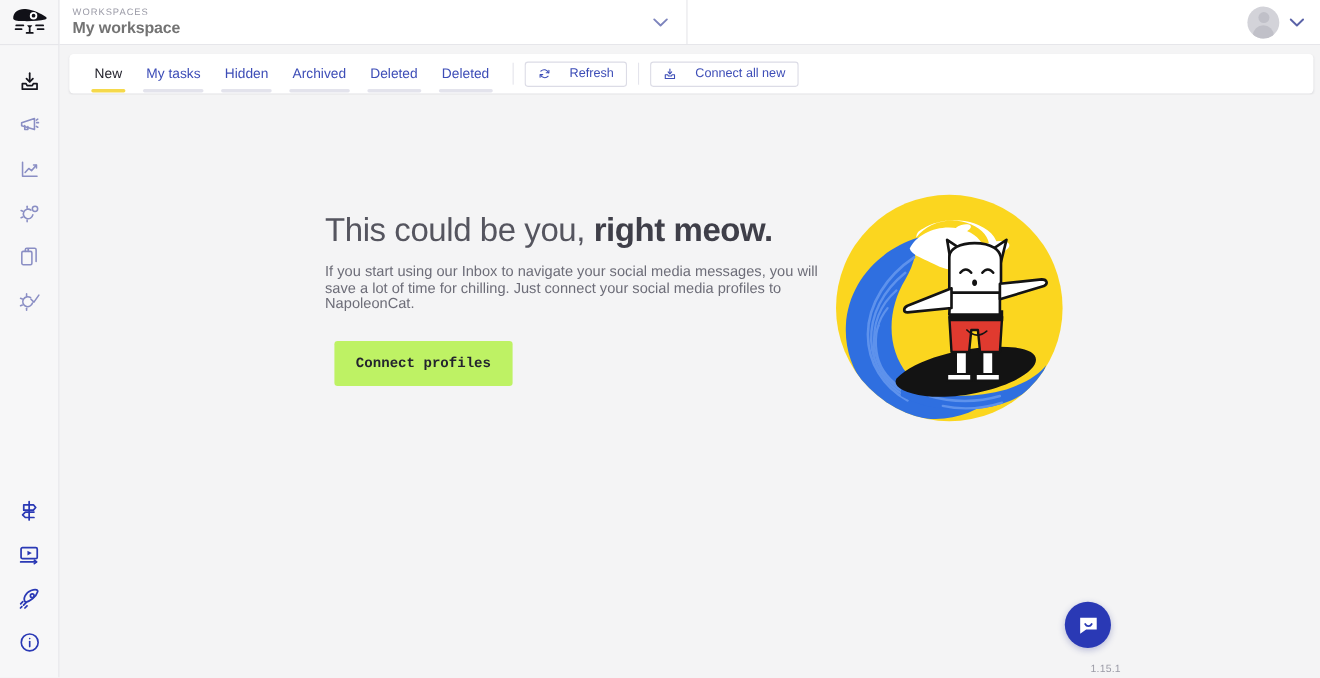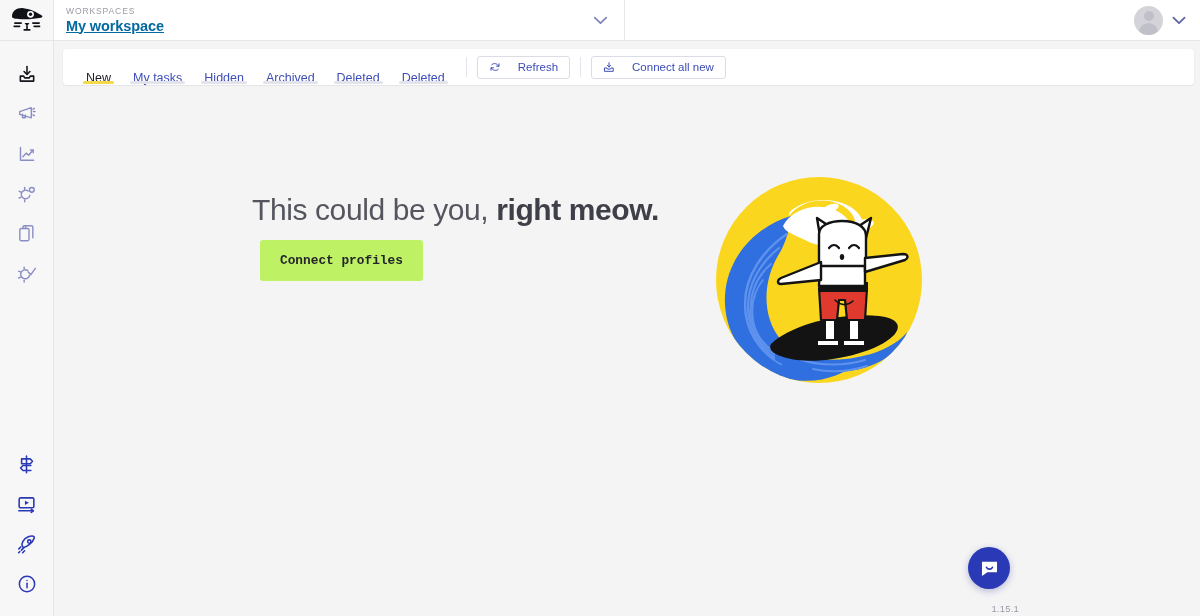--- a/index.html
+++ b/index.html
@@ -74,24 +74,23 @@
     font-size: 8.5px;
     letter-spacing: 0.9px;
     color: #9a9aa6;
     text-transform: uppercase;
     line-height: 11px;
     font-weight: 400;
   }
   .ws-name {
     font-size: 14.5px;
     font-weight: bold;
-    color: #0369a1;
+    color: #737373;
     line-height: 18px;
     letter-spacing: -0.1px;
-    text-decoration: underline;
   }
   .ws-chevron { padding-right: 16px; display: flex; align-items: center; }
 
   #topbar-right {
     flex: 1 1 auto;
     display: flex;
     align-items: center;
     justify-content: flex-end;
     padding-right: 14px;
   }
@@ -133,21 +132,21 @@
     border-radius: 4px;
     box-shadow: 0 1px 2px rgba(30,30,50,0.09);
     display: flex;
     align-items: center;
     padding: 0 12px;
   }
   .tabs { display: flex; align-items: stretch; height: 36px; }
   .tab {
     position: relative;
     display: flex;
-    align-items: flex-end;
+    align-items: center;
     padding: 0 11px;
     font-size: 12.5px;
     color: #3d4db7;
     cursor: pointer;
     white-space: nowrap;
   }
   .tab .tab-underline {
     position: absolute;
     left: 8px; right: 8px;
     bottom: 1px;
@@ -185,25 +184,25 @@
 
   
   #main {
     position: absolute;
     left: 54px; top: 86px;
     width: 1146px; height: 530px;
     background: #f4f4f5;
   }
   #empty-state {
     position: absolute;
-    left: 198px; top: 88px;
+    left: 208px; top: 88px;
     width: 740px;
     display: flex;
     align-items: flex-start;
-    justify-content: flex-start;
+    justify-content: center;
     gap: 6px;
   }
   .es-copy { width: 455px; padding-top: 18px; }
   .es-title {
     font-size: 30px;
     line-height: 36px;
     color: #55555f;
     font-weight: 300;
     letter-spacing: -0.4px;
     margin-bottom: 12px;
@@ -460,20 +459,21 @@
 
   <div id="main">
 
     <div id="empty-state">
 
       <div class="es-copy">
         <div class="es-title">
           <span>This could be you,</span>
           <b>right meow.</b>
         </div>
+        <div class="es-body">If you start using our Inbox to navigate your social media messages, you will save a lot of time for chilling. Just connect your social media profiles to NapoleonCat.</div>
         <button class="cta">Connect profiles</button>
       </div>
 
       <div class="es-art">
         <svg viewBox="0 0 212 212" width="212" height="212">
 
           <circle cx="106" cy="106" r="103" fill="#fbd61f"></circle>
           <defs>
             <clipPath id="disc">
                 <circle cx="106" cy="106" r="103"></circle>

